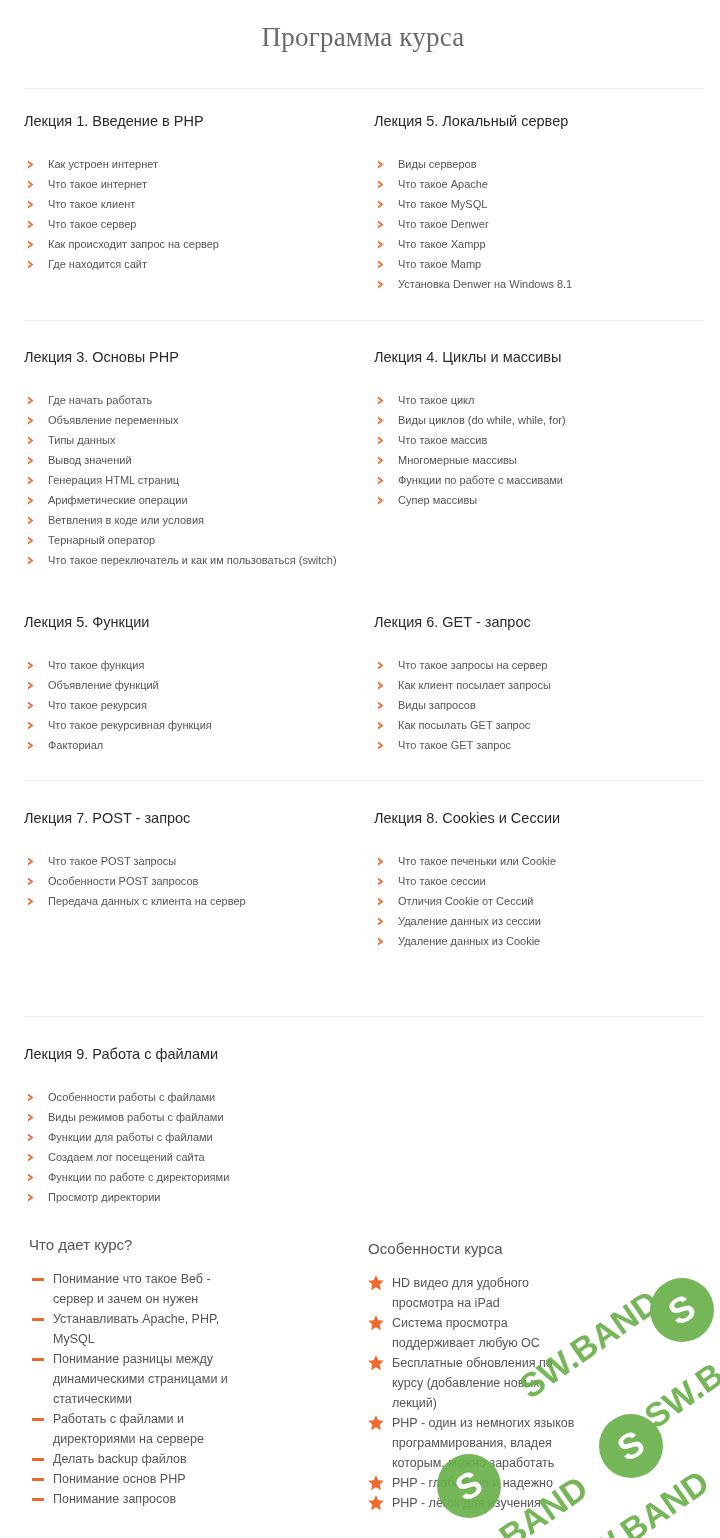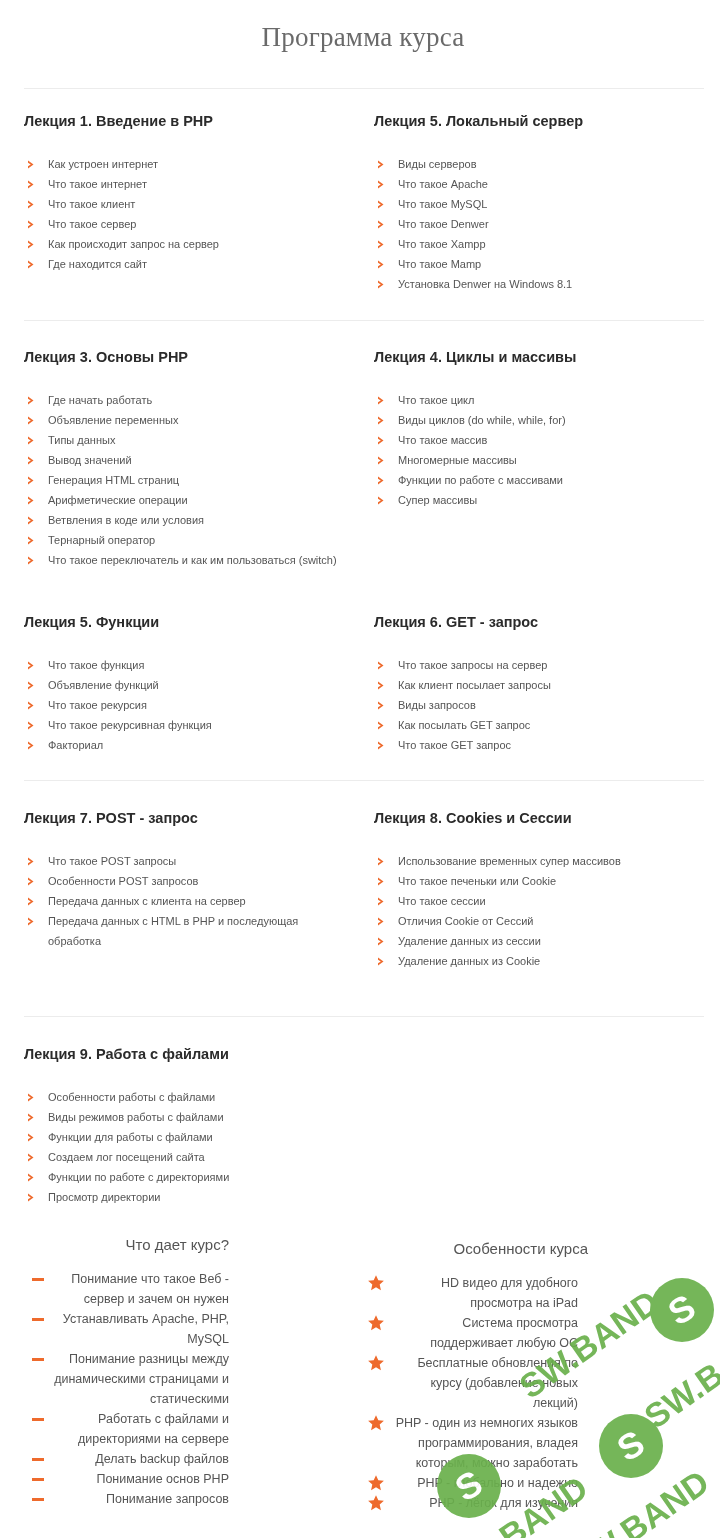--- a/index.html
+++ b/index.html
@@ -8,33 +8,33 @@
 
     .page-title {
       position: absolute; left: 0; top: 22px; width: 726px;
       text-align: center; font-family: "Liberation Serif", serif;
       font-size: 27px; color: #6a6a6a; font-weight: normal; letter-spacing: 0.2px;
     }
     .divider { position: absolute; left: 24px; width: 680px; height: 1px; background: #ececec; }
 
     .lecture { position: absolute; width: 330px; }
     .lecture h3 {
-      font-size: 14.5px; font-weight: bold; color: #2b2b2b; line-height: 18px;
+      font-size: 14.5px; font-weight: normal; color: #2b2b2b; line-height: 18px;
       height: 18px; white-space: nowrap;
     }
     .lecture ul { list-style: none; margin-top: 24px; }
     .lecture li {
       position: relative; padding-left: 24px; font-size: 11px; line-height: 20px; color: #555;
     }
     .chev {
       position: absolute; left: 3px; top: 6px; width: 8px; height: 8px;
     }
     .chev svg { display: block; }
 
-    .benefits { position: absolute; text-align: right; }
+    .benefits { position: absolute; }
     .benefits h4 { font-size: 15px; font-weight: normal; color: #555; line-height: 18px; white-space: nowrap; }
     .benefits ul { list-style: none; margin-top: 15px; }
     .benefits li { position: relative; padding-left: 24px; font-size: 12.5px; line-height: 20px; color: #555; }
     .dash { position: absolute; left: 3px; top: 9px; width: 12px; height: 3px; background: #ee6a2c; }
     .star { position: absolute; left: -1px; top: 1px; width: 18px; height: 18px; }
 
     .watermark { position: absolute; pointer-events: none; }
   </style>
 </head>
 <body>
@@ -281,35 +281,25 @@
       <li><span class="chev">
           <svg width="8" height="9" viewBox="0 0 8 9">
             <path d="M1 0.5 L6.5 4.5 L1 8.5 L1 6.3 L3.8 4.5 L1 2.7 Z" fill="#ee6a2c"></path>
           </svg>
         </span><span>Особенности POST запросов</span></li>
       <li><span class="chev">
           <svg width="8" height="9" viewBox="0 0 8 9">
             <path d="M1 0.5 L6.5 4.5 L1 8.5 L1 6.3 L3.8 4.5 L1 2.7 Z" fill="#ee6a2c"></path>
           </svg>
         </span><span>Передача данных с клиента на сервер</span></li>
-      <li><span class="chev">
-          <svg width="8" height="9" viewBox="0 0 8 9">
-            <path d="M1 0.5 L6.5 4.5 L1 8.5 L1 6.3 L3.8 4.5 L1 2.7 Z" fill="#ee6a2c"></path>
-          </svg>
-        </span><span>Передача данных с HTML в PHP и последующая обработка</span></li>
     </ul>
 </section>
 <section class="lecture" style="left:374px; top:809px">
   <h3>Лекция 8. Cookies и Сессии</h3>
   <ul>
-      <li><span class="chev">
-          <svg width="8" height="9" viewBox="0 0 8 9">
-            <path d="M1 0.5 L6.5 4.5 L1 8.5 L1 6.3 L3.8 4.5 L1 2.7 Z" fill="#ee6a2c"></path>
-          </svg>
-        </span><span>Использование временных супер массивов</span></li>
       <li><span class="chev">
           <svg width="8" height="9" viewBox="0 0 8 9">
             <path d="M1 0.5 L6.5 4.5 L1 8.5 L1 6.3 L3.8 4.5 L1 2.7 Z" fill="#ee6a2c"></path>
           </svg>
         </span><span>Что такое печеньки или Cookie</span></li>
       <li><span class="chev">
           <svg width="8" height="9" viewBox="0 0 8 9">
             <path d="M1 0.5 L6.5 4.5 L1 8.5 L1 6.3 L3.8 4.5 L1 2.7 Z" fill="#ee6a2c"></path>
           </svg>
         </span><span>Что такое сессии</span></li>

